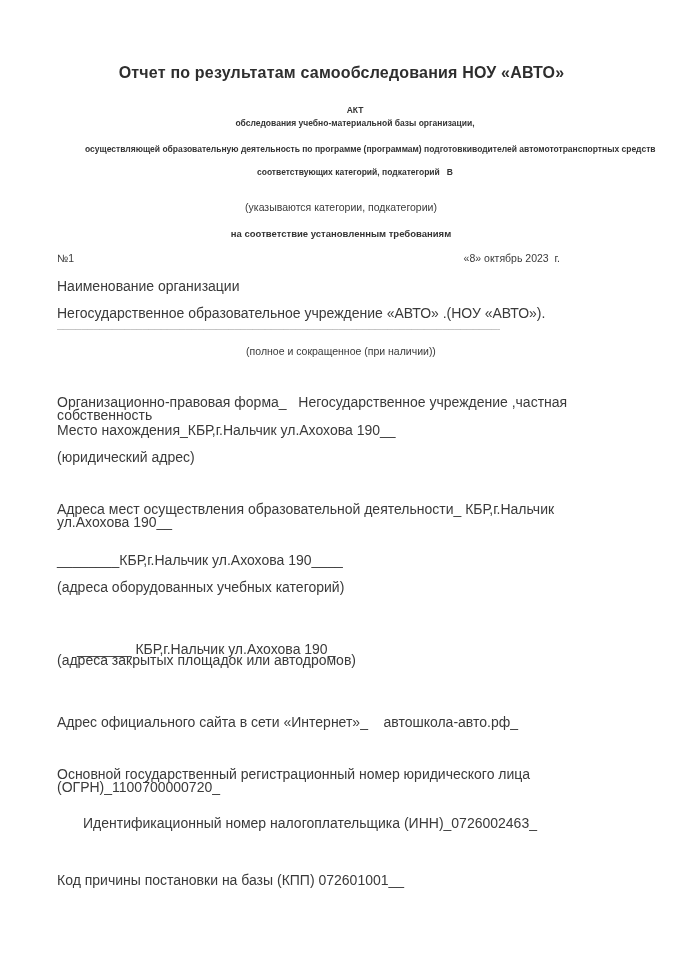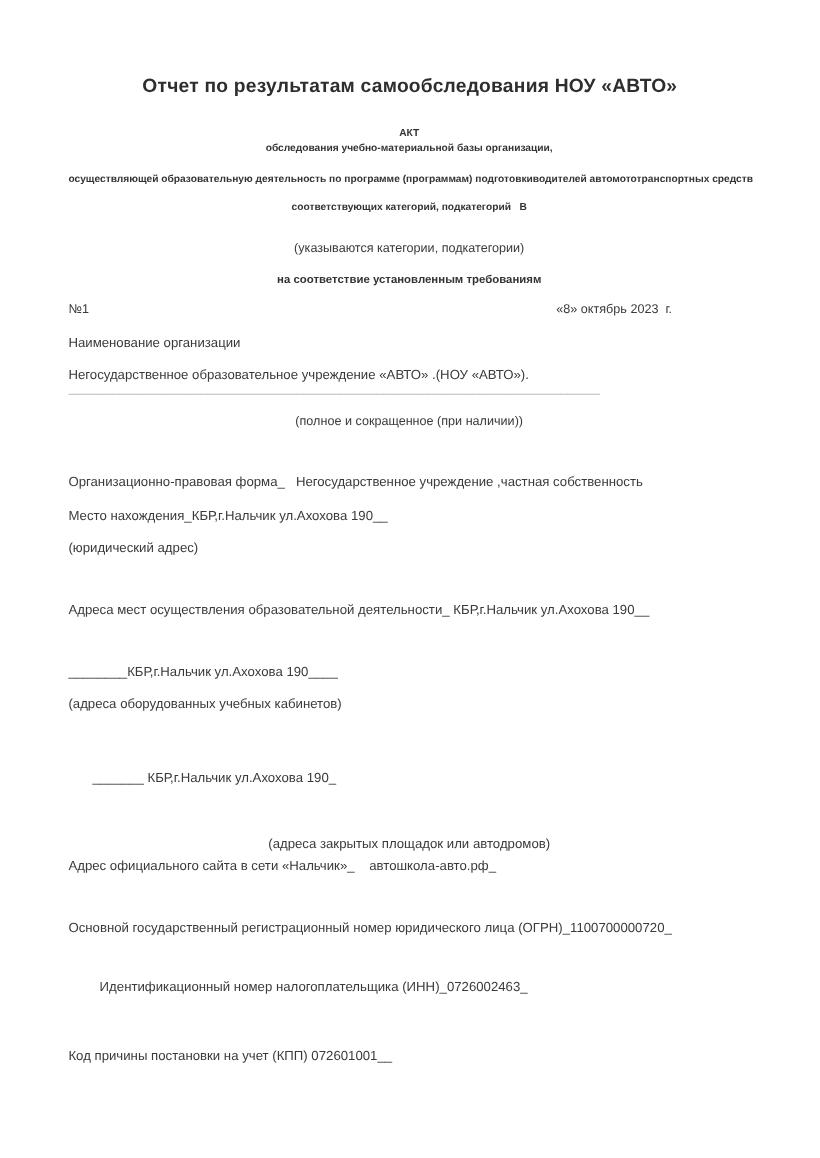--- a/index.html
+++ b/index.html
@@ -14,40 +14,40 @@
     background: #ffffff;
     font-family: "Liberation Sans", "DejaVu Sans", sans-serif;
     color: #3a3a3a;
     overflow: hidden;
     text-decoration: underline;
   }
   .line {
     position: absolute;
     left: 57px;
     right: 58px;
-    font-size: 11px;
+    font-size: 14px;
     line-height: 13px;
     white-space: pre-wrap;
     color: #3a3a3a;
   }
   .centered { text-align: center; }
   .bold { font-weight: 700; color: #333333; }
 
   .doc-title {
     position: absolute;
     top: 64px;
     left: 0;
     right: 0;
     text-align: center;
     font-size: 16px;
     font-weight: 700;
     color: #2e2e2e;
     letter-spacing: 0.2px;
   }
-  .act-line { font-size: 8.5px; line-height: 11px; }
+  .act-line { font-size: 8.5px; line-height: 11px; margin-left: 28px; }
   .act-l1 { top: 105px; }
   .act-l2 { top: 118px; }
   .act-l3 {
     top: 144px;
     display: flex;
     justify-content: space-between;
     white-space: nowrap;
   }
   .act-l4 { top: 167px; }
 
@@ -77,21 +77,21 @@
   .name-note   { top: 345px; font-size: 10.5px; }
 
   .legal-form  { top: 396px; }
   .location    { top: 424px; }
   .legal-note  { top: 451px; }
 
   .edu-addr    { top: 503px; }
   .class-addr  { top: 554px; }
   .class-note  { top: 581px; }
   .ground-addr { top: 643px; margin-left: 20px; }
-  .ground-note { top: 698px; text-align: center; }
+  .ground-note { top: 654px; }
 
   .website     { top: 716px; }
   .ogrn        { top: 768px; }
   .inn         { top: 817px; padding-left: 26px; }
   .kpp         { top: 874px; }
 </style>
 </head>
 <body>
 
 <div class="page">
@@ -121,23 +121,23 @@
   <div class="line u-line">_____________________________________________________________________________________</div>
   <div class="line centered name-note">(полное и сокращенное (при наличии))</div>
 
   <div class="line legal-form">Организационно-правовая форма_   Негосударственное учреждение ,частная собственность</div>
   <div class="line location">Место нахождения_КБР,г.Нальчик ул.Ахохова 190__</div>
   <div class="line legal-note">(юридический адрес)</div>
 
   <div class="line edu-addr">Адреса мест осуществления образовательной деятельности_ КБР,г.Нальчик ул.Ахохова 190__</div>
 
   <div class="line class-addr">________КБР,г.Нальчик ул.Ахохова 190____</div>
-  <div class="line class-note">(адреса оборудованных учебных кабинетов)</div>
+  <div class="line class-note">(адреса оборудованных учебных категорий)</div>
 
   <div class="line ground-addr">_______ КБР,г.Нальчик ул.Ахохова 190_</div>
   <div class="line ground-note">(адреса закрытых площадок или автодромов)</div>
 
-  <div class="line website">Адрес официального сайта в сети «Нальчик»_    автошкола-авто.рф_</div>
+  <div class="line website">Адрес официального сайта в сети «Интернет»_    автошкола-авто.рф_</div>
   <div class="line ogrn">Основной государственный регистрационный номер юридического лица (ОГРН)_1100700000720_</div>
   <div class="line inn">Идентификационный номер налогоплательщика (ИНН)_0726002463_</div>
-  <div class="line kpp">Код причины постановки на учет (КПП) 072601001__</div>
+  <div class="line kpp">Код причины постановки на базы (КПП) 072601001__</div>
 
 </div>
 
 </body></html>

